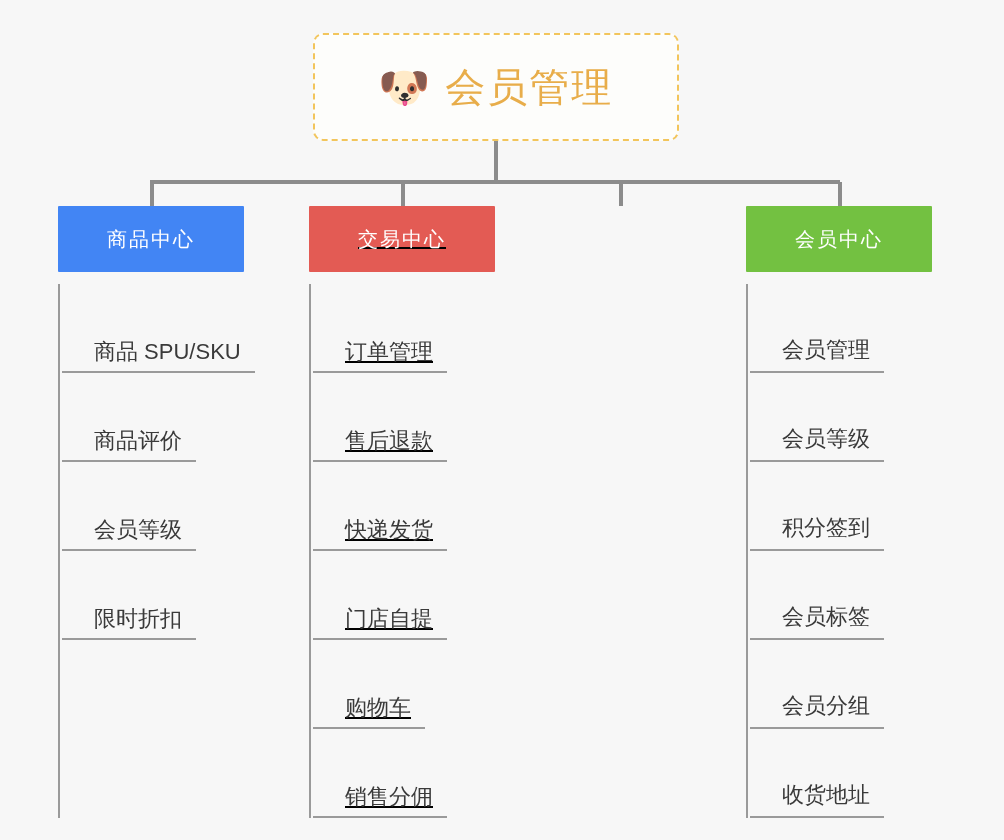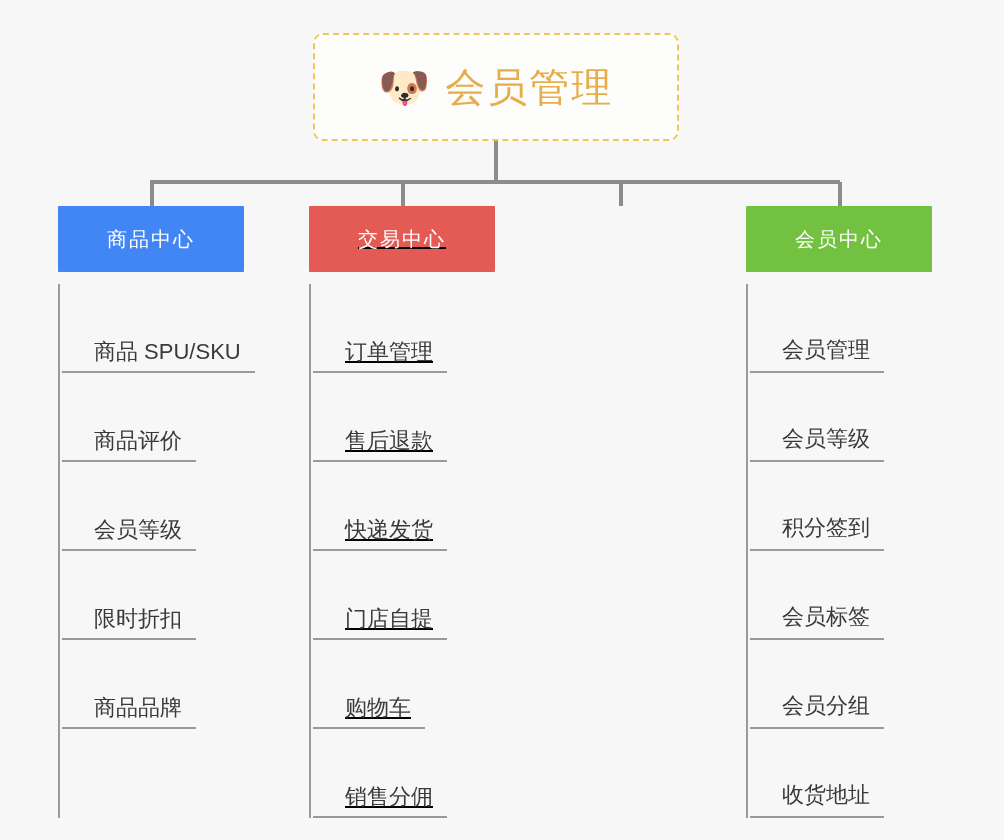--- a/index.html
+++ b/index.html
@@ -162,23 +162,20 @@
         </div>
       <div class="item">
           <span class="item-inner">商品评价</span>
         </div>
       <div class="item">
           <span class="item-inner">会员等级</span>
         </div>
       <div class="item">
           <span class="item-inner">限时折扣</span>
         </div>
-      <div class="item">
-          <span class="item-inner">商品品牌</span>
-        </div>
     </div>
   </div>
 
   <div class="column" id="column-1">
     <div class="col-head">交易中心</div>
     <div class="col-items">
       <div class="col-spine" style="height: 534px;"></div>
       <div class="item">
           <span class="item-inner">订单管理</span>
         </div>

